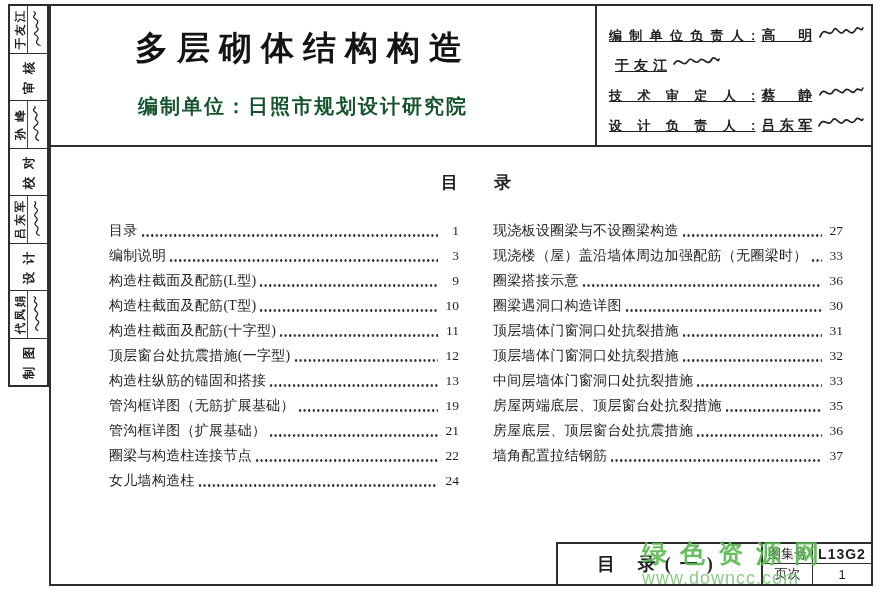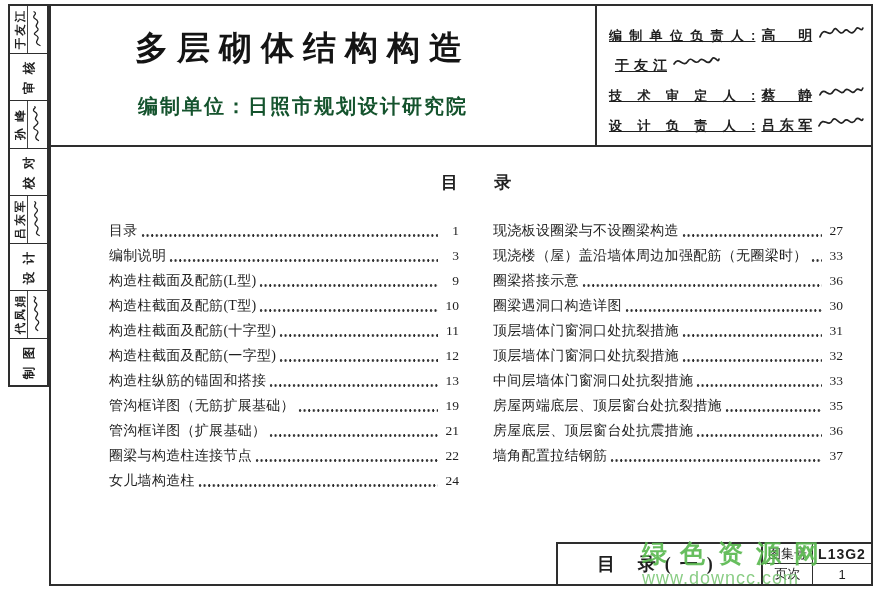--- a/index.html
+++ b/index.html
@@ -188,21 +188,21 @@
             <span class="toc-page">10</span>
           </div>
 
           <div class="toc-item">
             <span class="toc-item-title">构造柱截面及配筋(十字型)</span>
             <span class="toc-leader"></span>
             <span class="toc-page">11</span>
           </div>
 
           <div class="toc-item">
-            <span class="toc-item-title">构造柱截面及配筋(一字型)</span>
+            <span class="toc-item-title">顶层窗台处抗震措施(一字型)</span>
             <span class="toc-leader"></span>
             <span class="toc-page">12</span>
           </div>
 
           <div class="toc-item">
             <span class="toc-item-title">构造柱纵筋的锚固和搭接</span>
             <span class="toc-leader"></span>
             <span class="toc-page">13</span>
           </div>
 

